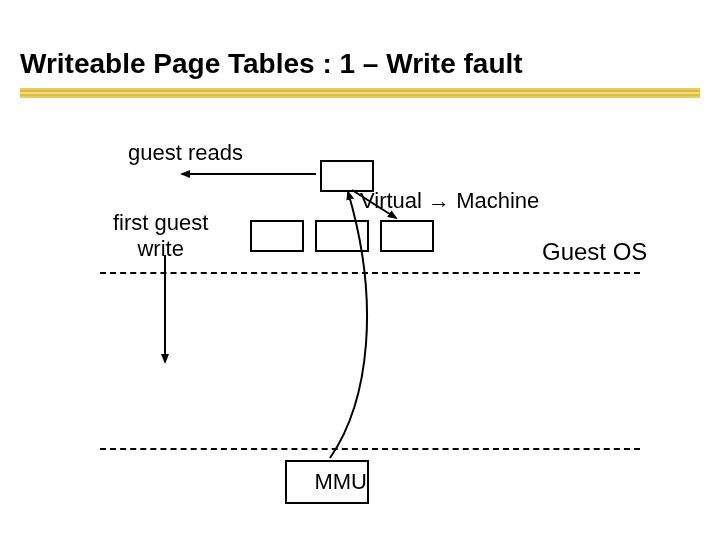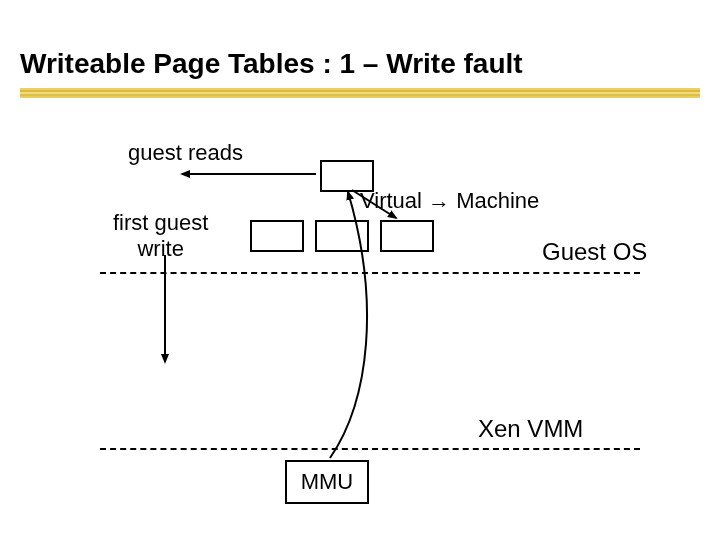--- a/index.html
+++ b/index.html
@@ -72,29 +72,28 @@
 <div class="slide">
 
   <div class="title">Writeable Page Tables : 1 – Write fault</div>
   <div class="underline"></div>
 
   <div class="lbl" style="left:128px; top:140px;">guest reads</div>
   <div class="lbl lbl-center" style="left:113px; top:210px; white-space:pre; text-align:center;">first guest
 write</div>
   <div class="lbl" style="left:360px; top:188px;">Virtual → Machine</div>
   <div class="lbl" style="left:500px; top:238px; font-size:24px;margin-left:42px;">Guest OS</div>
-  <div class="lbl" style="left:478px; top:415px; font-size:24px;">Xen VMM</div>
 
   <div class="box" style="left:320px; top:160px; width:50px; height:28px;"></div>
 
   <div class="box" style="left:250px; top:220px; width:50px; height:28px;"></div>
   <div class="box" style="left:315px; top:220px; width:50px; height:28px;"></div>
   <div class="box" style="left:380px; top:220px; width:50px; height:28px;"></div>
 
-  <div class="box" style="left:285px; top:460px; width:80px; height:40px; text-align:center; line-height:40px; font-size:22px;">MMU</div>
+  <div class="box" style="left:285px; top:460px; width:80px; height:40px; text-align:right; line-height:40px; font-size:22px;">MMU</div>
 
   <div class="dashline" style="top:272px;"></div>
   <div class="dashline" style="top:448px;"></div>
 
   <svg class="overlay" viewBox="0 0 720 540">
     <defs>
       <marker id="arrowhead" markerWidth="10" markerHeight="8" refX="8" refY="4" orient="auto" markerUnits="userSpaceOnUse">
         <path d="M0,0 L10,4 L0,8 Z" fill="#000"></path>
       </marker>
     </defs>

